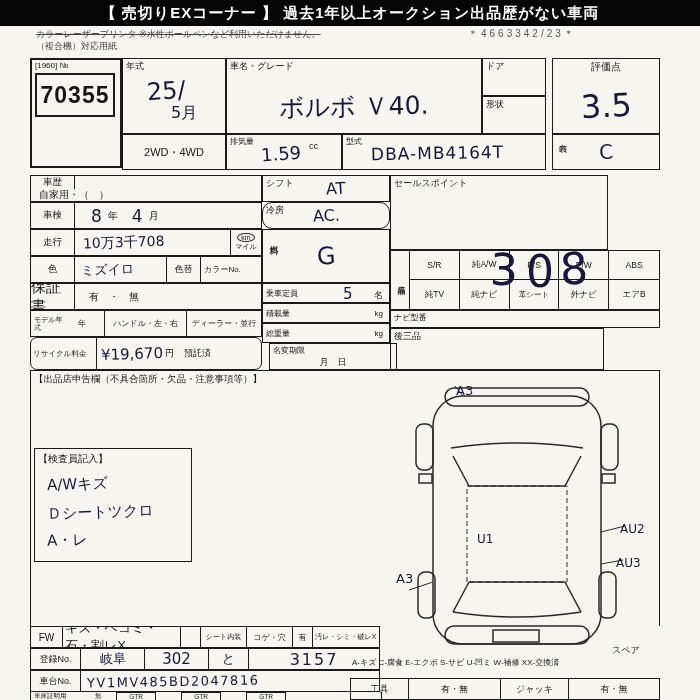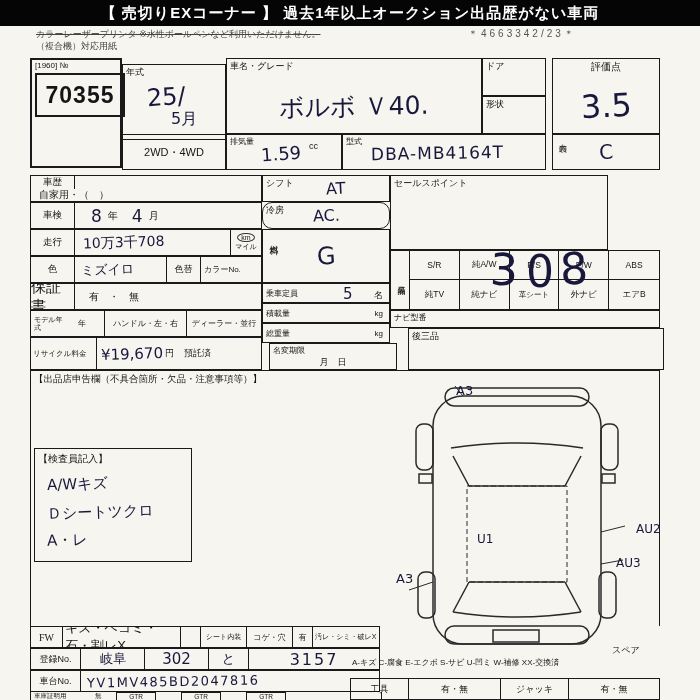--- a/index.html
+++ b/index.html
@@ -33,26 +33,26 @@
   <div class="banner">
     <span>【 売切りEXコーナー 】 過去1年以上オークション出品歴がない車両</span>
   </div>
 
   <div style="position:absolute;left:36px;top:28px;font-size:9px;color:#444;text-decoration:line-through;">カラーレーザープリンタ ※水性ボールペンなど利用いただけません。</div>
   <div style="position:absolute;left:36px;top:40px;font-size:9px;color:#444;">（複合機）対応用紙</div>
   <div style="position:absolute;left:468px;top:27px;font-size:10px;color:#555;letter-spacing:3px;">＊4663342/23＊</div>
 
   <div class="abox b2" style="left:30px;top:58px;width:92px;height:110px;">
     <span class="corner" style="font-size:8px;">[1960] №</span>
-    <div class="abox" style="left:3px;top:13px;width:90px;height:44px;border-width:2.5px;">
+    <div class="abox" style="left:3px;top:13px;width:80px;height:44px;border-width:2.5px;">
       <div class="val" style="font-size:23px;font-weight:bold;letter-spacing:1px;">70355</div>
     </div>
   </div>
 
-  <div class="abox" style="left:122px;top:64px;width:104px;height:76px;">
+  <div class="abox" style="left:122px;top:58px;width:104px;height:76px;">
     <span class="corner">年式</span>
     <span class="hw" style="position:absolute;left:24px;top:18px;font-size:24px;transform:rotate(-4deg);">25/</span>
     <span class="hw" style="position:absolute;left:48px;top:44px;font-size:16px;">5月</span>
   </div>
 
   <div class="abox" style="left:226px;top:58px;width:256px;height:76px;">
     <span class="corner">車名・グレード</span>
     <div class="val" style="padding-top:10px;">
       <span class="hw" style="font-size:25px;transform:rotate(-1deg);">ボルボ Ｖ40.</span>
     </div>
@@ -127,21 +127,21 @@
     <div class="fc" style="flex:1;font-size:10px;padding-left:14px;">有　・　無</div>
   </div>
   <div class="frow" style="left:30px;top:310px;width:232px;height:27px;">
     <div class="fc" style="width:74px;padding-left:3px;">
       <span style="font-size:7px;width:30px;line-height:8px;">モデル年式</span>
       <span style="font-size:8px;margin-left:14px;">年</span>
     </div>
     <div class="fc" style="width:82px;justify-content:center;font-size:8px;">ハンドル・左・右</div>
     <div class="fc" style="flex:1;justify-content:center;font-size:8px;">ディーラー・並行</div>
   </div>
-  <div class="frow" style="left:30px;top:337px;width:232px;height:33px;">
+  <div class="frow" style="left:30px;top:337px;width:232px;height:33px;border-radius:7px;">
     <div class="fc" style="width:66px;font-size:7.5px;padding-left:2px;">リサイクル料金</div>
     <div class="fc" style="flex:1;padding-left:4px;">
       <span class="hw" style="font-size:15px;transform:rotate(-2deg);">¥19,670</span>
       <span style="font-size:9px;margin-left:2px;">円</span>
       <span style="font-size:9px;margin-left:10px;">預託済</span>
     </div>
   </div>
 
   <div class="abox" style="left:262px;top:175px;width:128px;height:27px;padding-left:19px;">
     <span class="corner">シフト</span>
@@ -198,21 +198,21 @@
       <div class="ec">外ナビ</div>
       <div class="ec">エアB</div>
     </div>
   </div>
   <span class="hw" style="position:absolute;left:490px;top:244px;font-size:44px;transform:rotate(2deg);">3</span>
   <span class="hw" style="position:absolute;left:526px;top:246px;font-size:44px;">0</span>
   <span class="hw" style="position:absolute;left:560px;top:243px;font-size:44px;transform:rotate(-3deg);">8</span>
   <div class="abox" style="left:390px;top:310px;width:270px;height:18px;">
     <span class="corner" style="font-size:8px;">ナビ型番</span>
   </div>
-  <div class="abox" style="left:408px;top:328px;width:256px;height:42px;">
+  <div class="abox" style="left:390px;top:328px;width:214px;height:42px;">
     <span class="corner">後三品</span>
   </div>
 
   <div class="abox" style="left:30px;top:370px;width:630px;height:256px;border-bottom:none;">
     <span class="corner" style="font-size:9.5px;top:2px;">【出品店申告欄（不具合箇所・欠品・注意事項等）】</span>
   </div>
 
   <div class="abox" style="left:34px;top:448px;width:158px;height:114px;border-width:1.5px;">
     <span class="corner" style="font-size:10px;top:3px;">【検査員記入】</span>
     <span class="hw note" style="left:12px;top:26px;transform:rotate(-2deg);">A/Wキズ</span>
@@ -238,26 +238,26 @@
       <rect x="100" y="248" width="46" height="12"></rect>
       <path d="M70,14 L62,4" stroke-width="1"></path>
       <path d="M40,200 L16,208" stroke-width="1"></path>
       <path d="M208,150 L232,144" stroke-width="1"></path>
       <path d="M208,182 L230,178" stroke-width="1"></path>
     </g>
   </svg>
   <span class="hw" style="position:absolute;left:456px;top:383px;font-size:13px;">A3</span>
   <span class="hw" style="position:absolute;left:396px;top:571px;font-size:13px;">A3</span>
   <span class="hw" style="position:absolute;left:477px;top:532px;font-size:12px;">U1</span>
-  <span class="hw" style="position:absolute;left:620px;top:522px;font-size:12px;margin-left:16px;">AU2</span>
+  <span class="hw" style="position:absolute;left:620px;top:522px;font-size:12px;">AU2</span>
   <span class="hw" style="position:absolute;left:616px;top:556px;font-size:12px;">AU3</span>
   <span style="position:absolute;left:612px;top:644px;font-size:9px;">スペア</span>
 
   <div class="frow" style="left:30px;top:626px;width:350px;height:22px;">
-    <div class="fc lab" style="width:32px;font-size:10px;font-family:Liberation Serif, serif;">FW</div>
+    <div class="fc lab" style="width:32px;font-size:10px;">FW</div>
     <div class="fc" style="width:118px;font-size:13px;padding-left:2px;">キズ・ヘコミ・石・割レX</div>
     <div class="fc" style="width:20px;"></div>
     <div class="fc" style="width:46px;font-size:7px;justify-content:center;">シート内装</div>
     <div class="fc" style="width:46px;font-size:8px;justify-content:center;">コゲ・穴</div>
     <div class="fc" style="width:20px;font-size:8px;justify-content:center;">有</div>
     <div class="fc" style="flex:1;font-size:7px;padding-left:2px;">汚レ・シミ・破レX</div>
   </div>
   <div class="frow" style="left:30px;top:648px;width:350px;height:22px;">
     <div class="fc lab" style="width:50px;font-size:9px;">登録No.</div>
     <div class="fc" style="width:64px;justify-content:center;">

